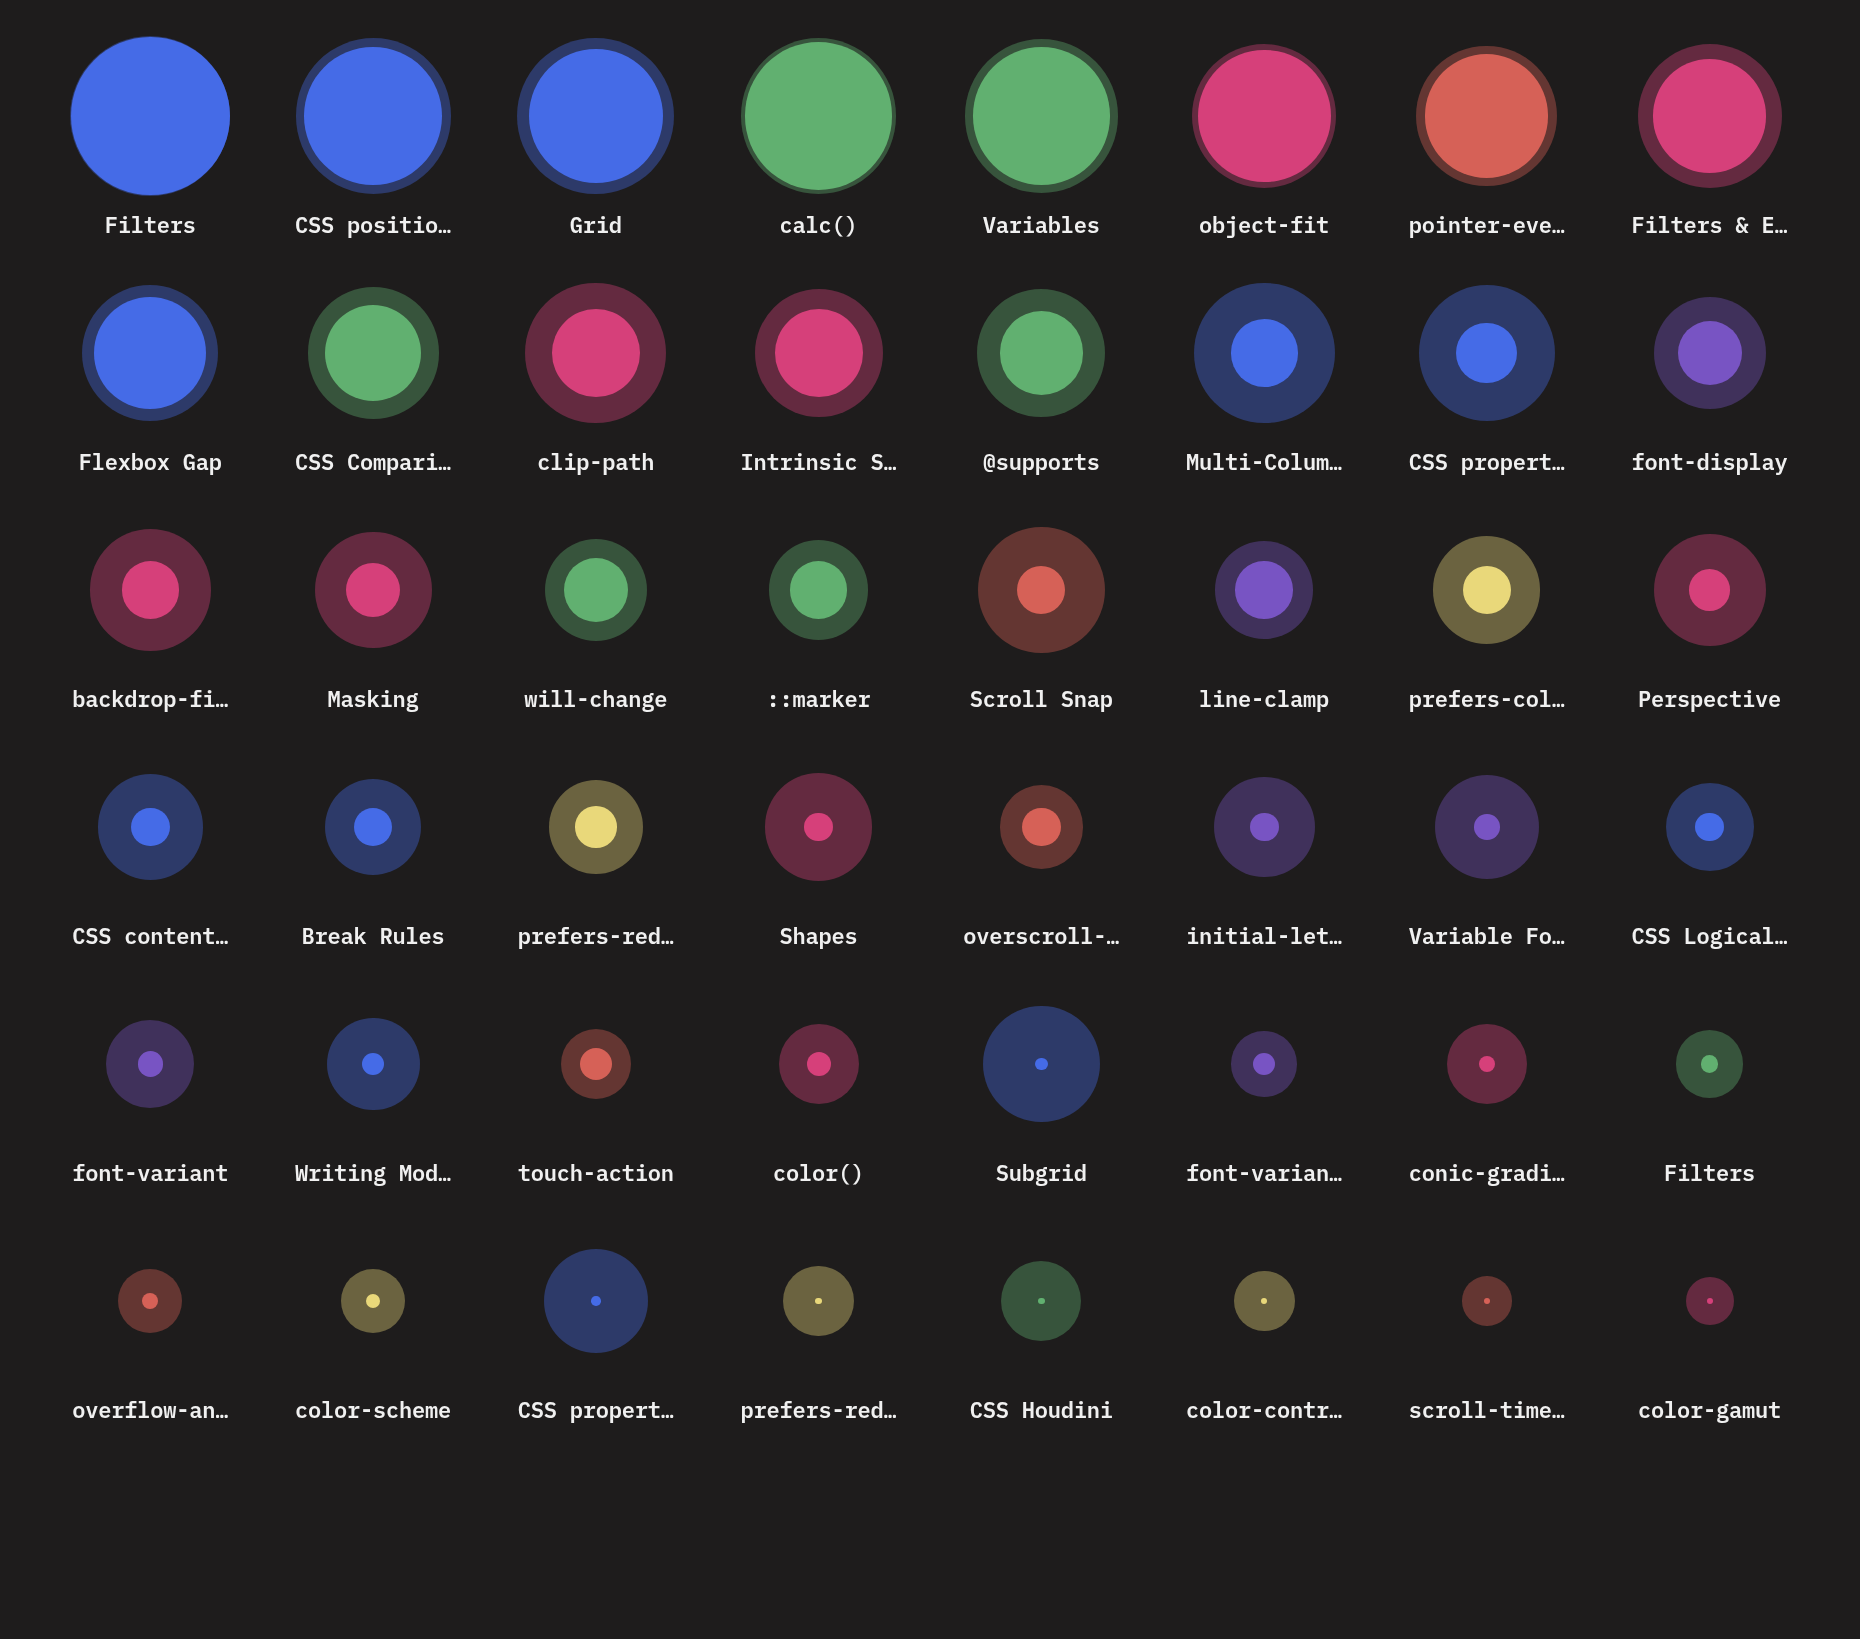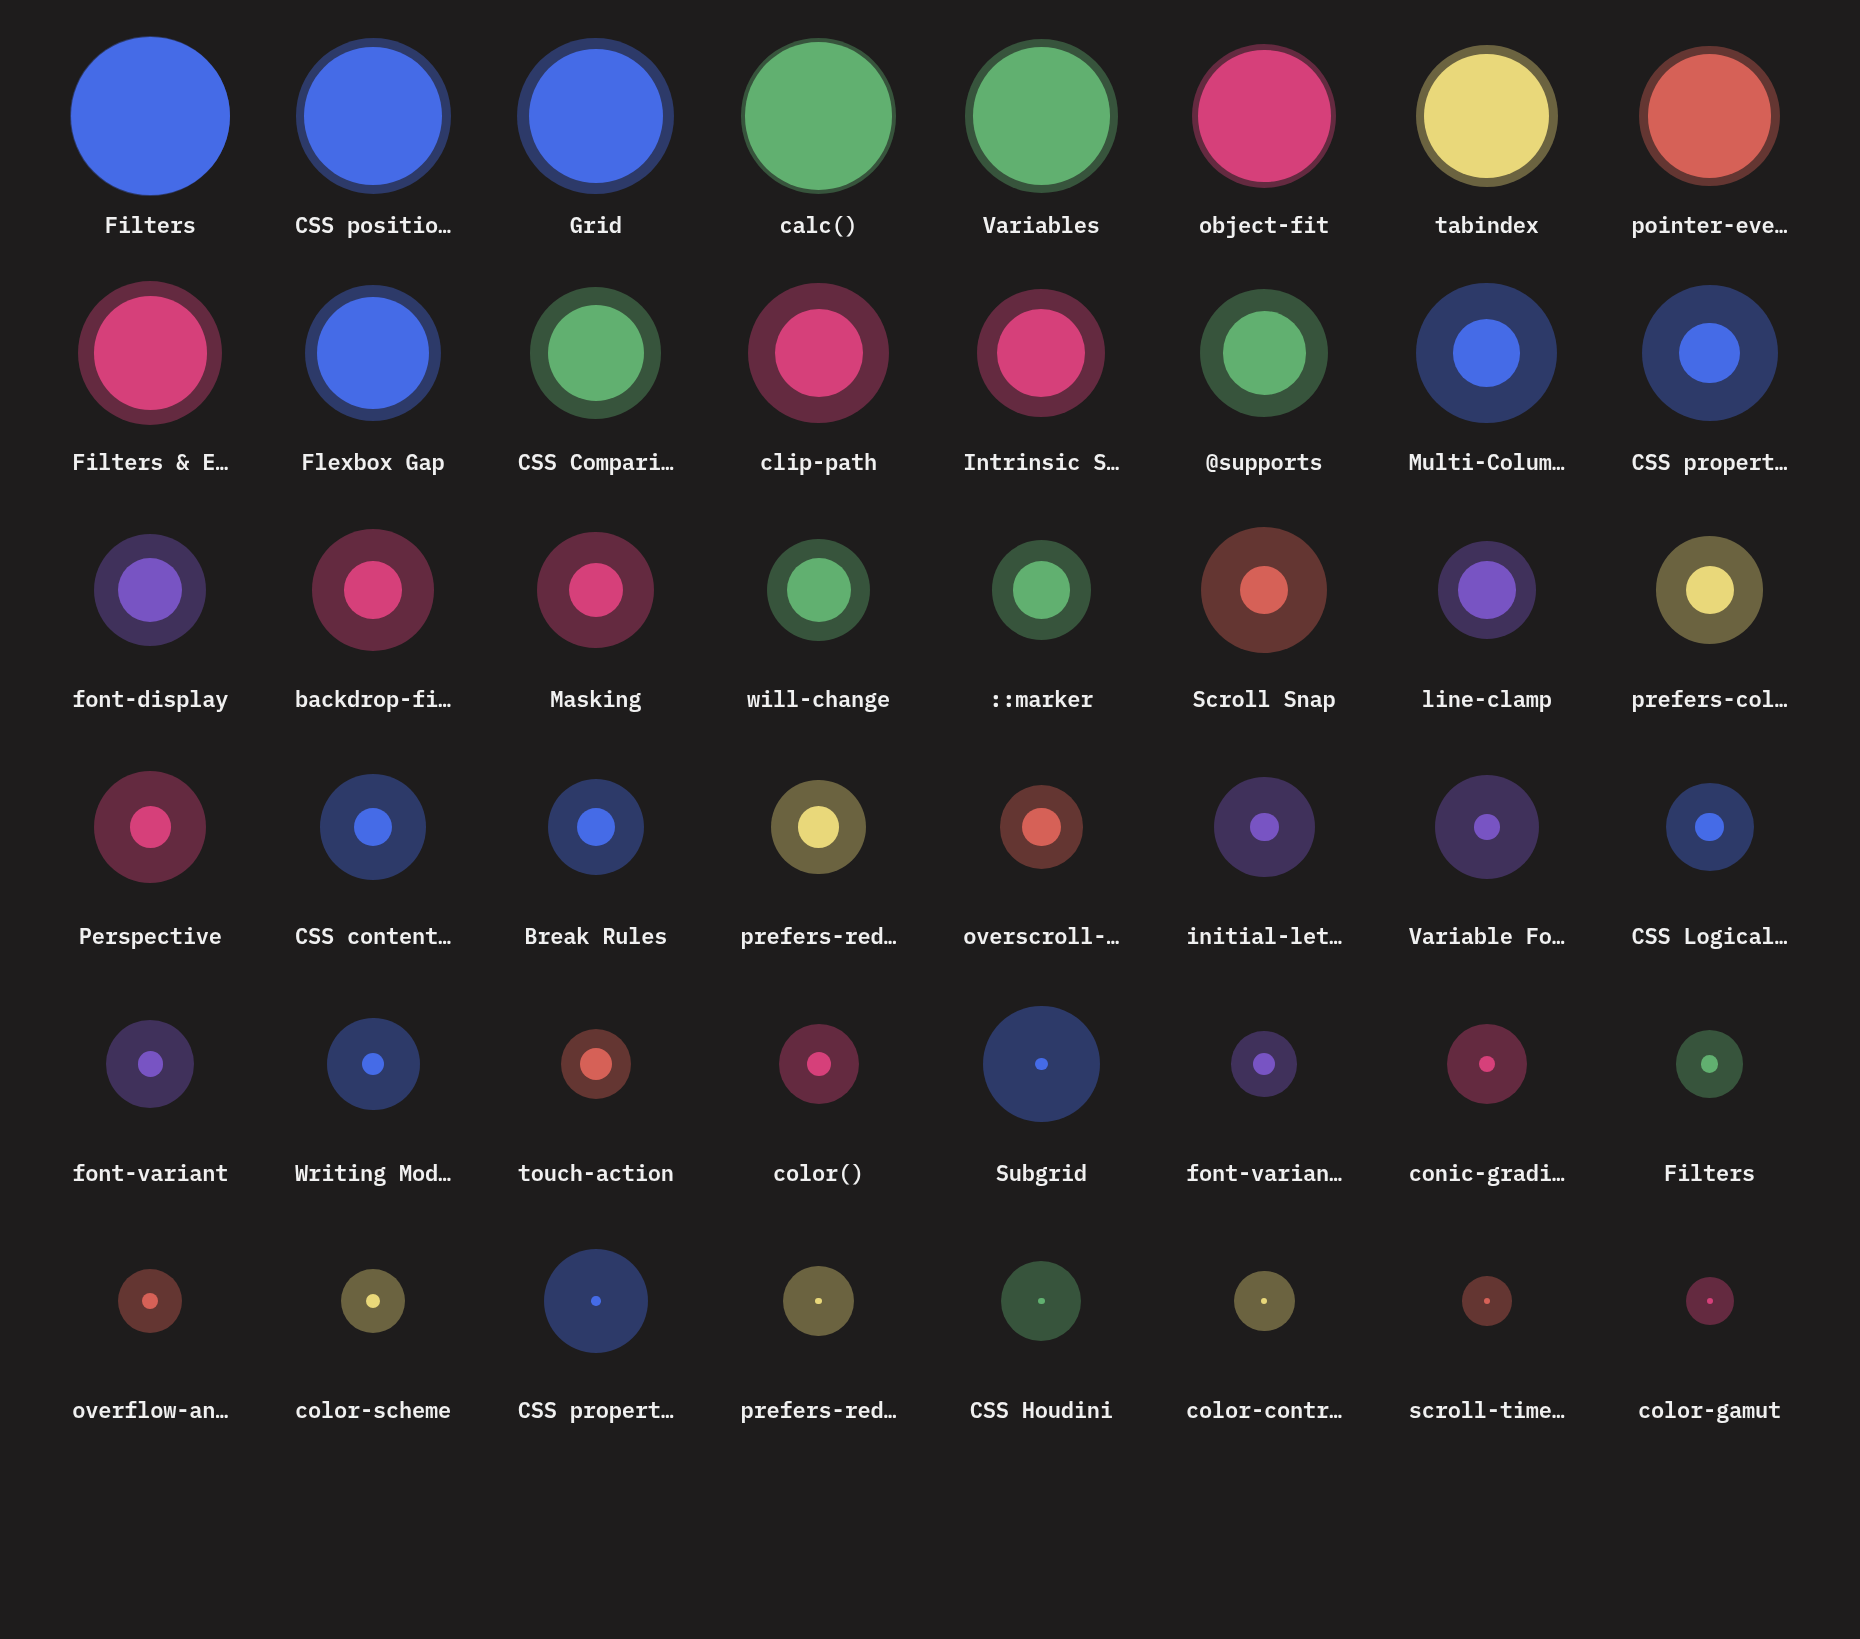--- a/index.html
+++ b/index.html
@@ -88,27 +88,20 @@
     </div>
     <div class="cell">
       <div class="bubble-wrap">
         <div class="outer" style="width: 144px; height: 144px; background: rgb(100, 42, 64);"></div>
         <div class="inner" style="width: 132.8px; height: 132.8px; background: rgb(214, 64, 122);"></div>
       </div>
       <div class="label">object-fit</div>
     </div>
     <div class="cell">
       <div class="bubble-wrap">
-        <div class="outer" style="width: 142.4px; height: 142.4px; background: rgb(107, 99, 64);"></div>
-        <div class="inner" style="width: 124.8px; height: 124.8px; background: rgb(233, 216, 122);"></div>
-      </div>
-      <div class="label">tabindex</div>
-    </div>
-    <div class="cell">
-      <div class="bubble-wrap">
         <div class="outer" style="width: 140.8px; height: 140.8px; background: rgb(100, 54, 50);"></div>
         <div class="inner" style="width: 123.2px; height: 123.2px; background: rgb(214, 97, 87);"></div>
       </div>
       <div class="label">pointer-eve…</div>
     </div>
     <div class="cell">
       <div class="bubble-wrap">
         <div class="outer" style="width: 144px; height: 144px; background: rgb(100, 42, 64);"></div>
         <div class="inner" style="width: 113.6px; height: 113.6px; background: rgb(214, 64, 122);"></div>
       </div>
@@ -239,20 +232,27 @@
         <div class="inner" style="width: 38.4px; height: 38.4px; background: rgb(69, 107, 231);"></div>
       </div>
       <div class="label">Break Rules</div>
     </div>
     <div class="cell">
       <div class="bubble-wrap">
         <div class="outer" style="width: 94.4px; height: 94.4px; background: rgb(107, 99, 64);"></div>
         <div class="inner" style="width: 41.6px; height: 41.6px; background: rgb(233, 216, 122);"></div>
       </div>
       <div class="label">prefers-red…</div>
+    </div>
+    <div class="cell">
+      <div class="bubble-wrap">
+        <div class="outer" style="width: 107.2px; height: 107.2px; background: rgb(100, 42, 64);"></div>
+        <div class="inner" style="width: 28.8px; height: 28.8px; background: rgb(214, 64, 122);"></div>
+      </div>
+      <div class="label">Shapes</div>
     </div>
     <div class="cell">
       <div class="bubble-wrap">
         <div class="outer" style="width: 83.2px; height: 83.2px; background: rgb(100, 54, 50);"></div>
         <div class="inner" style="width: 38.4px; height: 38.4px; background: rgb(214, 97, 87);"></div>
       </div>
       <div class="label">overscroll-…</div>
     </div>
     <div class="cell">
       <div class="bubble-wrap">

